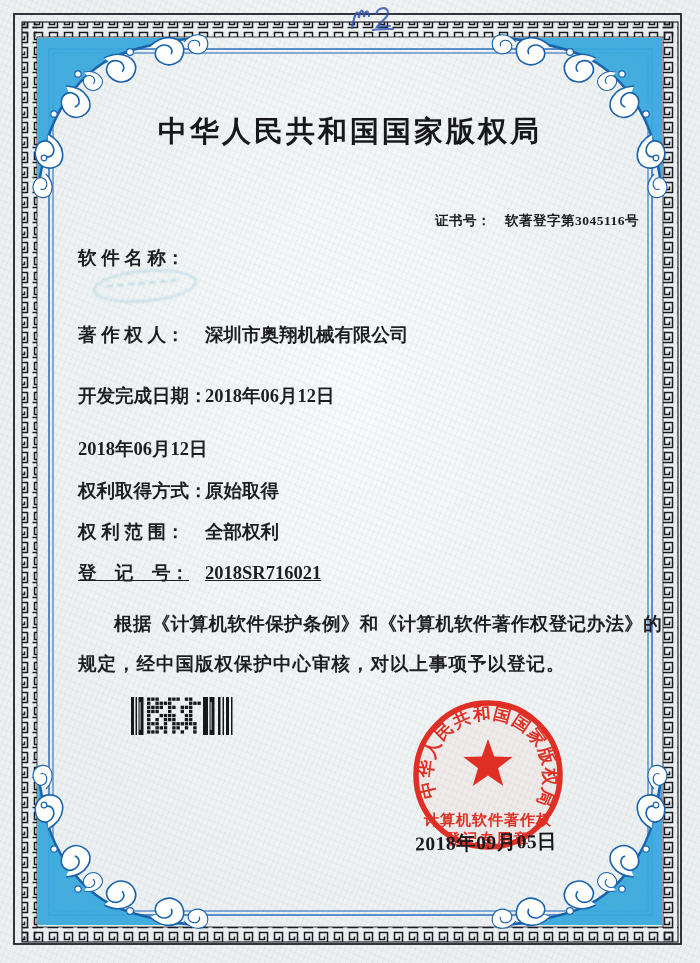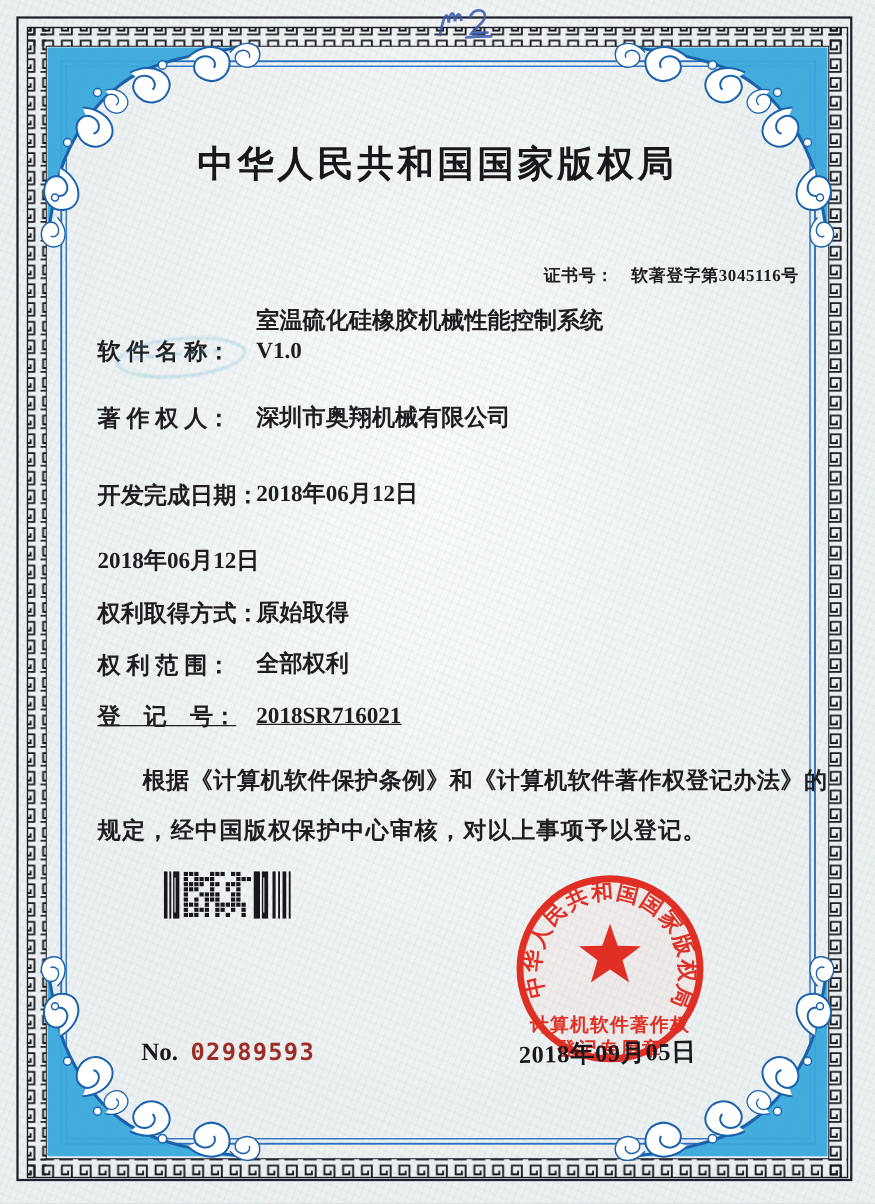--- a/index.html
+++ b/index.html
@@ -123,21 +123,20 @@
     <div class="cert-no">
       <span>证书号：</span><span class="gap"></span><span>软著登字第3045116号</span>
     </div>
 
     <div class="faded-scribble">
         <i></i>
       </div>
 
     <div class="field-row r1">
       <span class="label">软 件 名 称：</span>
-      <span class="value"><span>室温硫化硅橡胶机械性能控制系统</span><span class="value-l2">V1.0</span></span>
     </div>
 
     <div class="field-row r2">
       <span class="label">著 作 权 人：</span>
       <span class="value">深圳市奥翔机械有限公司</span>
     </div>
 
     <div class="field-row r3">
       <span class="label">开发完成日期：</span>
       <span class="value">2018年06月12日</span>
@@ -244,23 +243,20 @@
           <rect x="72" y="0" width="5" height="38"></rect>
           <rect x="78.5" y="0" width="5" height="38"></rect>
           <rect x="79.6" y="5" width="0.9" height="28" fill="#edf0f0"></rect>
           <rect x="87" y="0" width="2.5" height="38"></rect>
           <rect x="91.5" y="0" width="1.5" height="38"></rect>
           <rect x="95" y="0" width="3" height="38"></rect>
           <rect x="100" y="0" width="1.5" height="38"></rect>
         </g>
     </svg>
 
-    <div class="serial">
-      <span class="no-label">No.</span><span class="no-digits">02989593</span>
-    </div>
 
     <svg class="seal" width="170" height="170" viewBox="0 0 170 170">
       <circle cx="85" cy="85" r="72" fill="rgba(255,120,110,0.06)" stroke="#df2318" stroke-width="5.5"></circle>
       <polygon points="85,49 78.8,66.5 60.3,67 75,78.2 69.7,96 85,85.5 100.3,96 95,78.2 109.7,67 91.2,66.5" fill="#df2318"></polygon>
       <path id="sealArc" d="M34.2,108.7 A56,56 0 1 1 135.8,108.7" fill="none"></path>
       <text font-size="17.5" font-weight="700" fill="#df2318" letter-spacing="1.5" font-family="Liberation Serif, DejaVu Serif, serif">
         <textPath href="#sealArc" startOffset="1%">中华人民共和国国家版权局</textPath>
       </text>
       <text x="85" y="135" text-anchor="middle" font-size="15" font-weight="700" fill="#df2318" letter-spacing="1" font-family="Liberation Serif, DejaVu Serif, serif">计算机软件著作权</text>
       <text x="85" y="154" text-anchor="middle" font-size="15" font-weight="700" fill="#df2318" letter-spacing="2" font-family="Liberation Serif, DejaVu Serif, serif">登记专用章</text>

